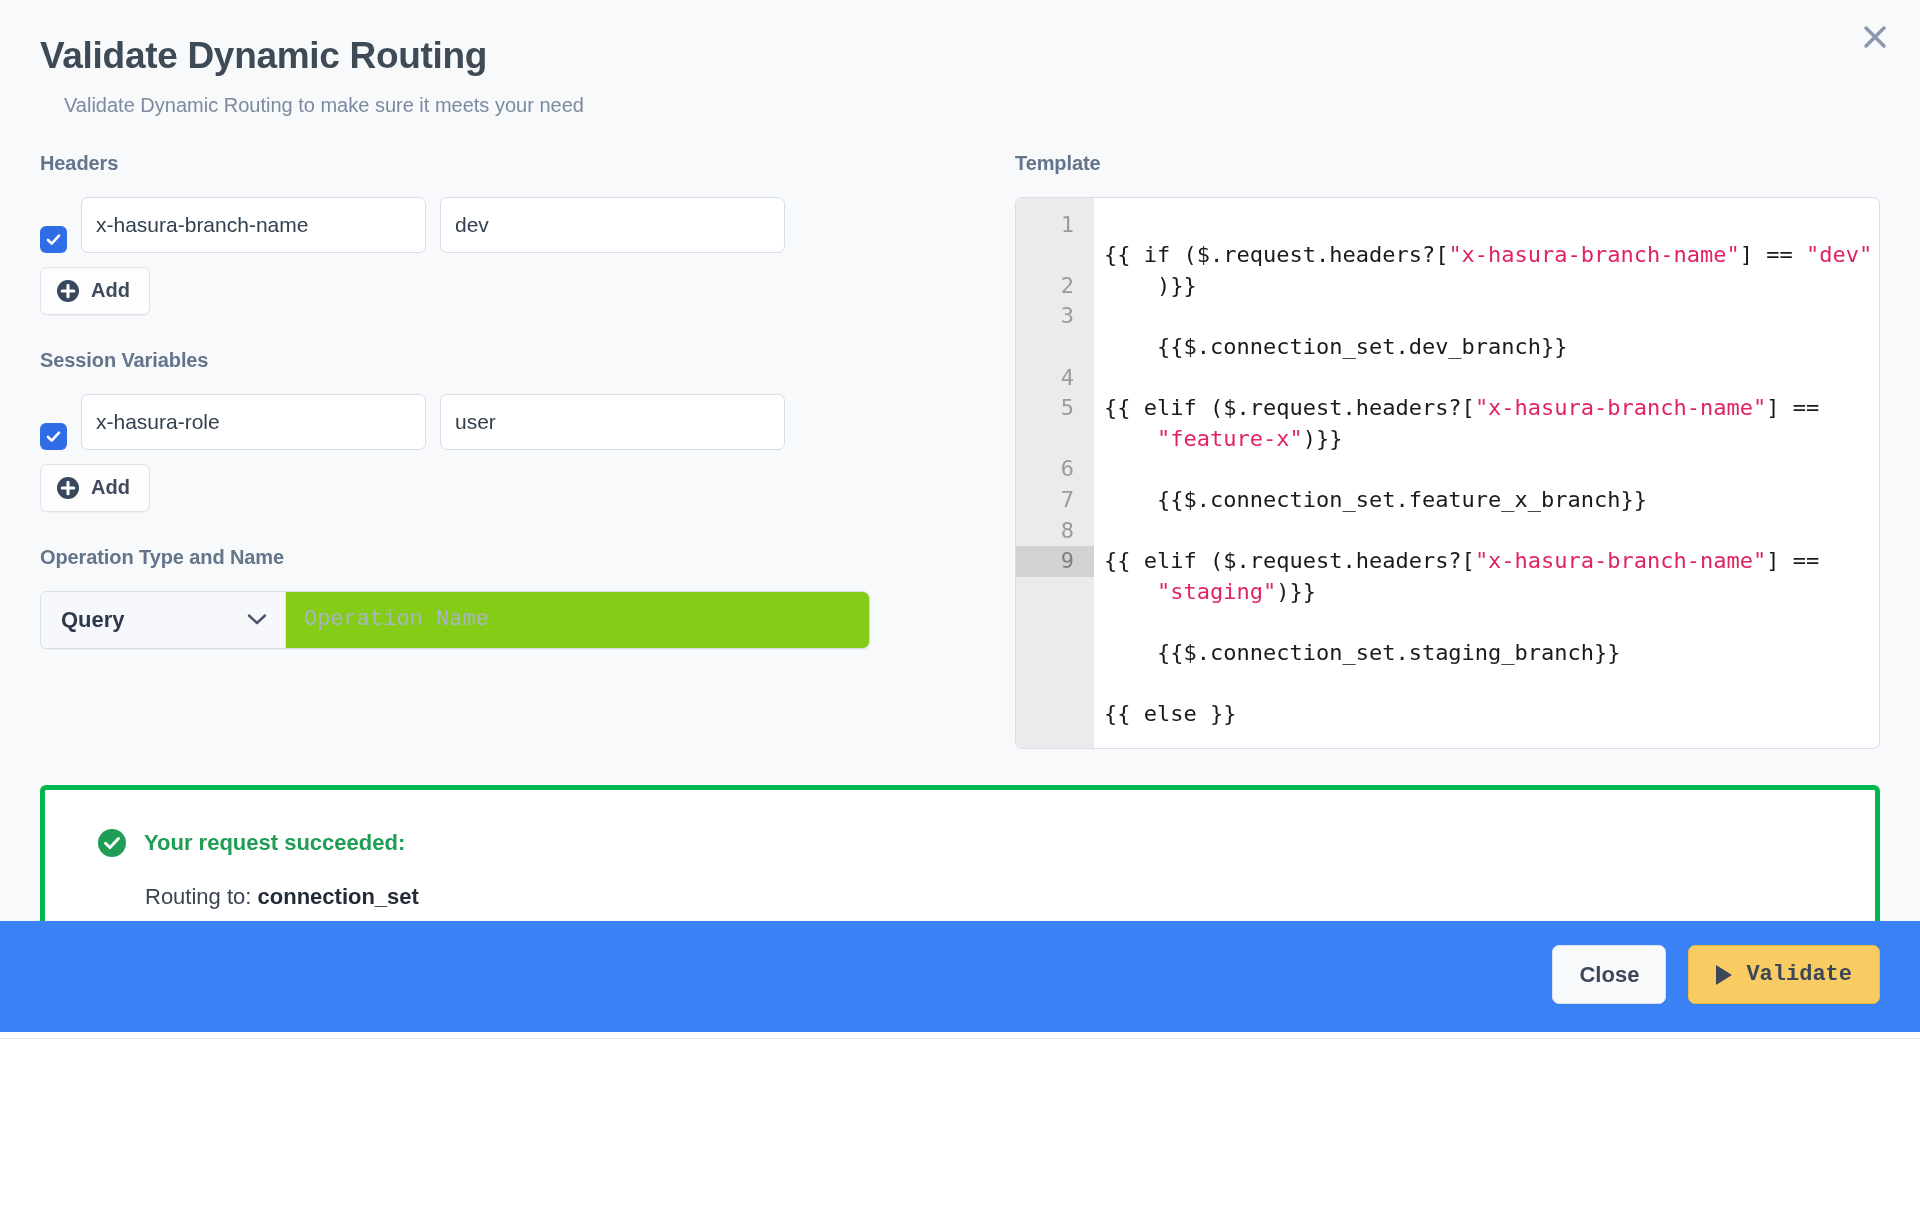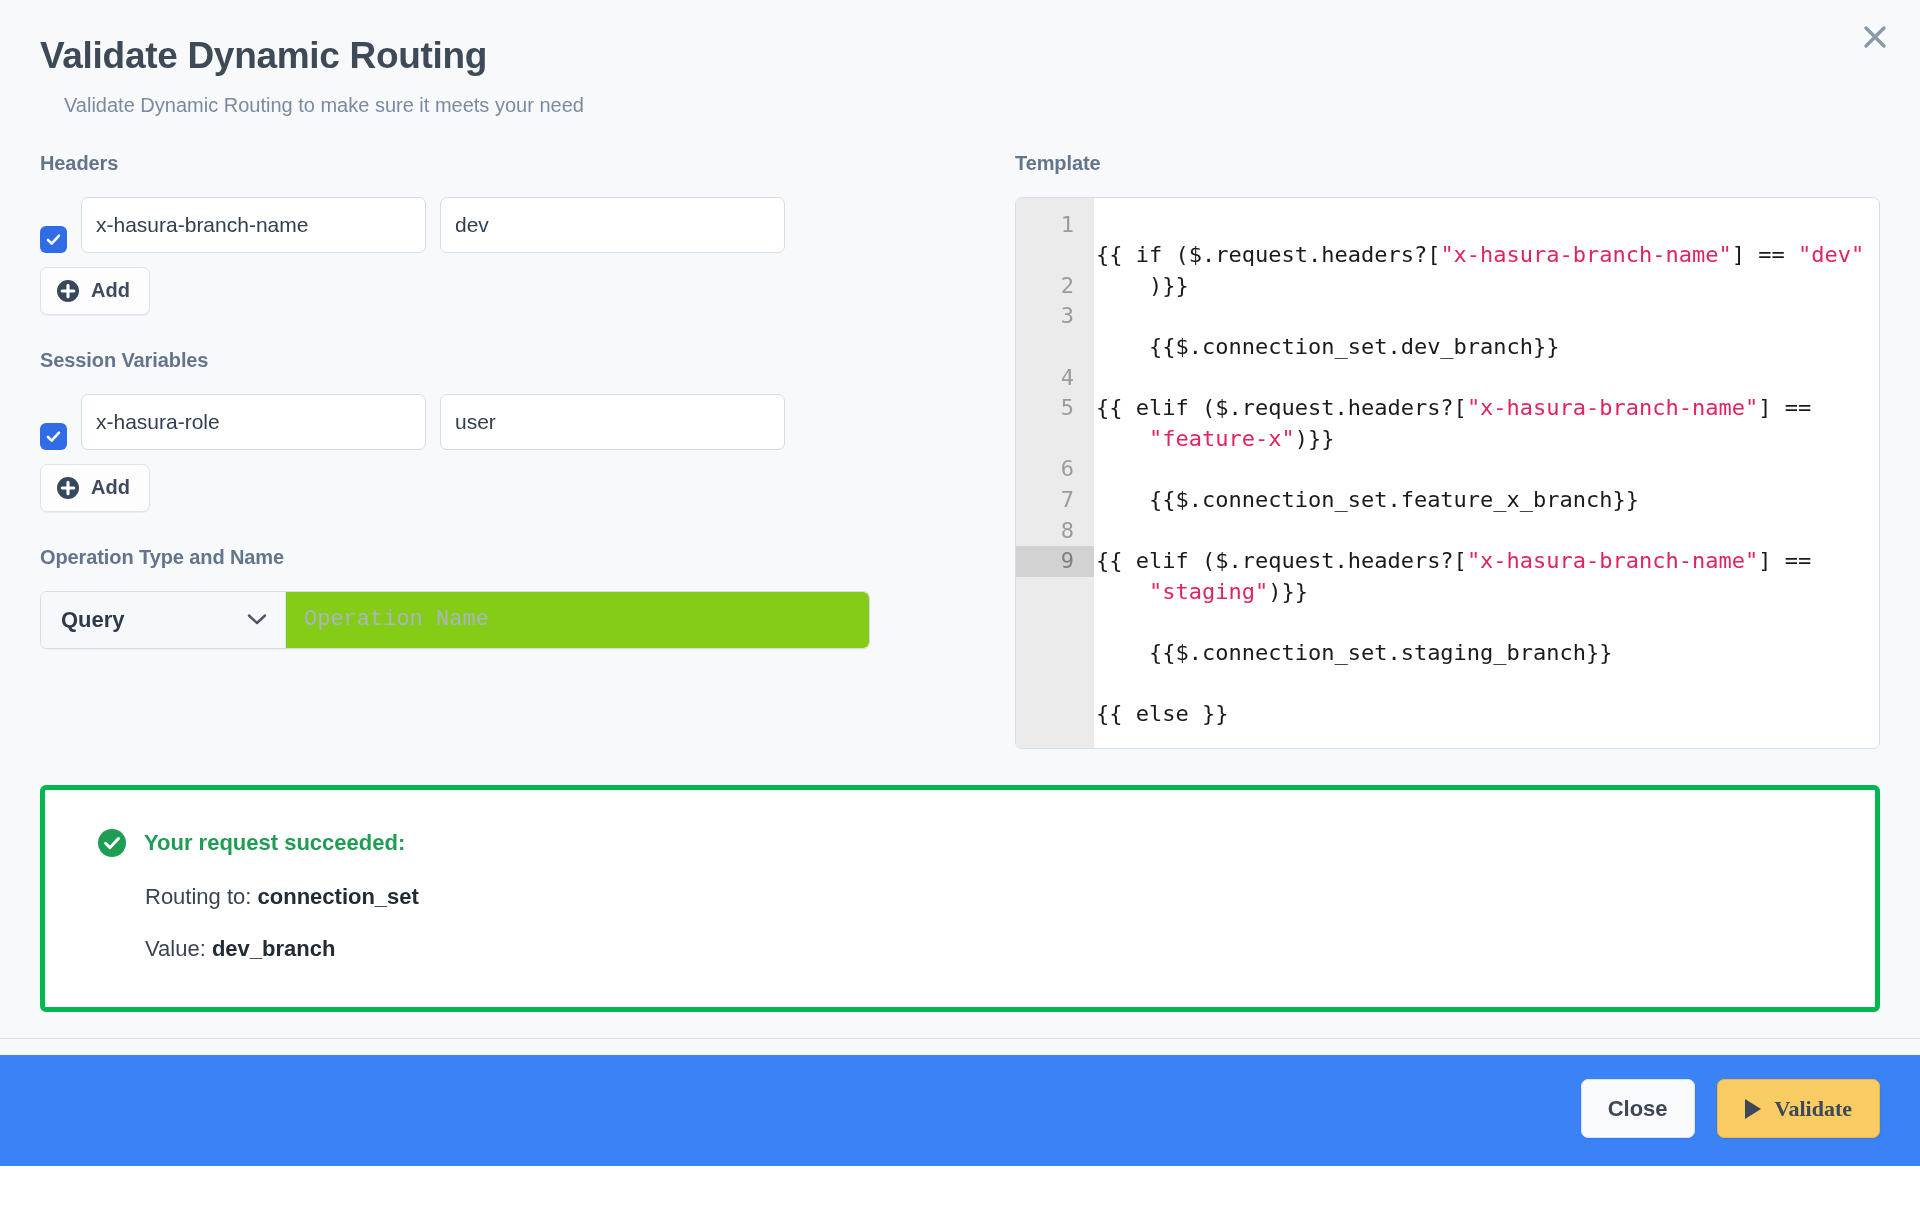--- a/index.html
+++ b/index.html
@@ -11,21 +11,21 @@
   }
 
   body {
     font-family: "Liberation Sans", sans-serif;
     background: #ffffff;
     color: #2f3c4e;
   }
 
   .modal {
     width: 1920px;
-    height: 1166px;
+    height: 1032px;
     background: #f7f9fb;
     display: flex;
     flex-direction: column;
     position: relative;
   }
 
   
   .modal-header {
     padding: 34px 40px 0 40px;
     position: relative;
@@ -207,21 +207,21 @@
     font-size: 22px;
     color: #9b9b9b;
     line-height: 30.6px;
     user-select: none;
   }
   .gutter .ln { padding-right: 20px; }
   .gutter .ln.active { background: #d2d2d2; color: #7e7e7e; }
 
   .code {
     flex: 1 1 auto;
-    padding: 12px 0 0 0;
+    padding: 12px 0 0 8px;
     font-family: "DejaVu Sans Mono", monospace;
     font-size: 22px;
     line-height: 30.6px;
     color: #1a1a1a;
     white-space: pre;
     position: relative;
   }
   .code .line { padding-left: 2px; }
   .str { color: #e0245e; }
 
@@ -280,21 +280,21 @@
     color: #3c4758;
     cursor: pointer;
     box-shadow: 0 1px 2px rgba(30,40,60,.06);
   }
   .btn-validate {
     height: 59px;
     padding: 0 27px;
     background: #f8cc62;
     border: 1px solid #e9b93f;
     border-radius: 7px;
-    font-family: Liberation Serif, serif;
+    font-family: Liberation Mono, monospace;
     font-size: 22px;
     font-weight: bold;
     color: #3c4758;
     cursor: pointer;
     display: inline-flex;
     align-items: center;
     gap: 14px;
     box-shadow: 0 1px 2px rgba(30,40,60,.08);
   }
   .play-tri {

